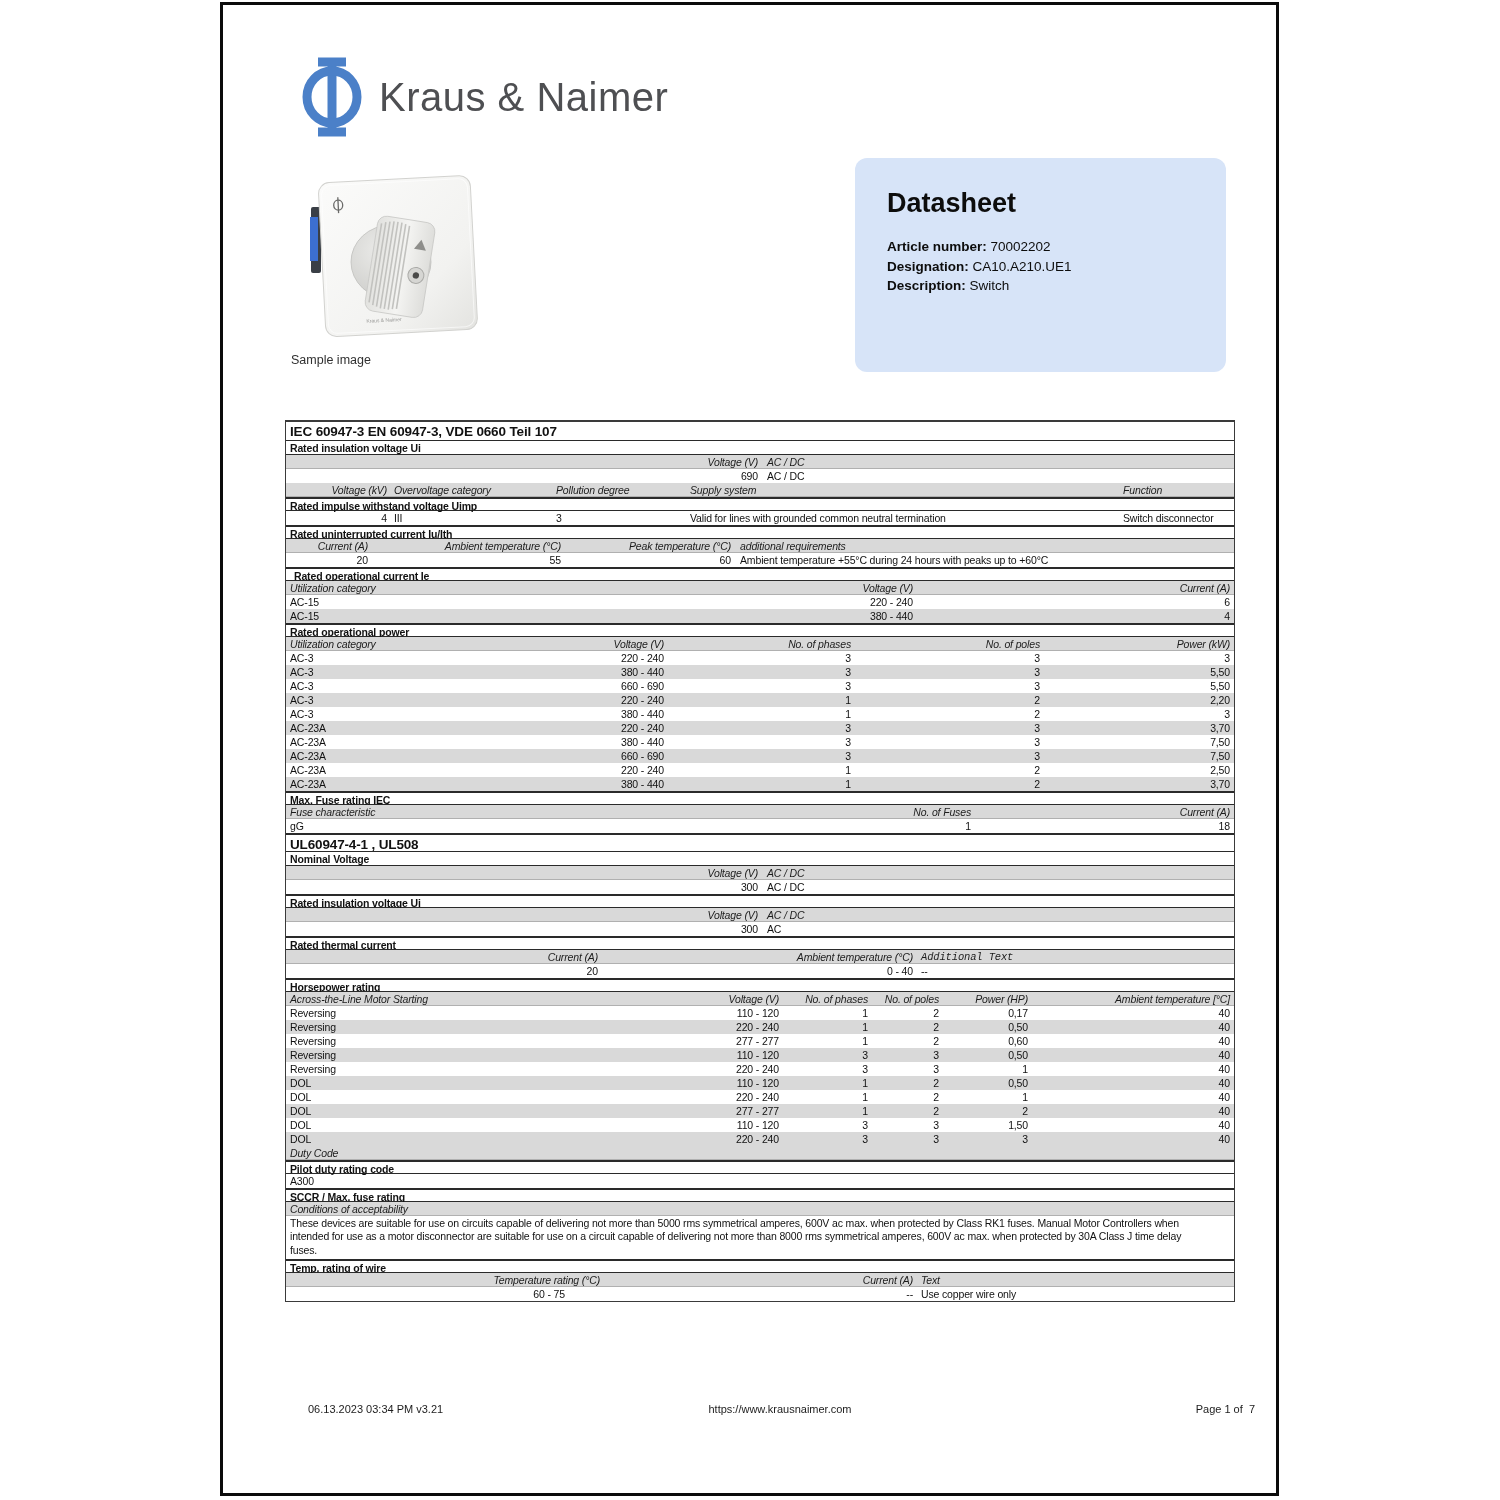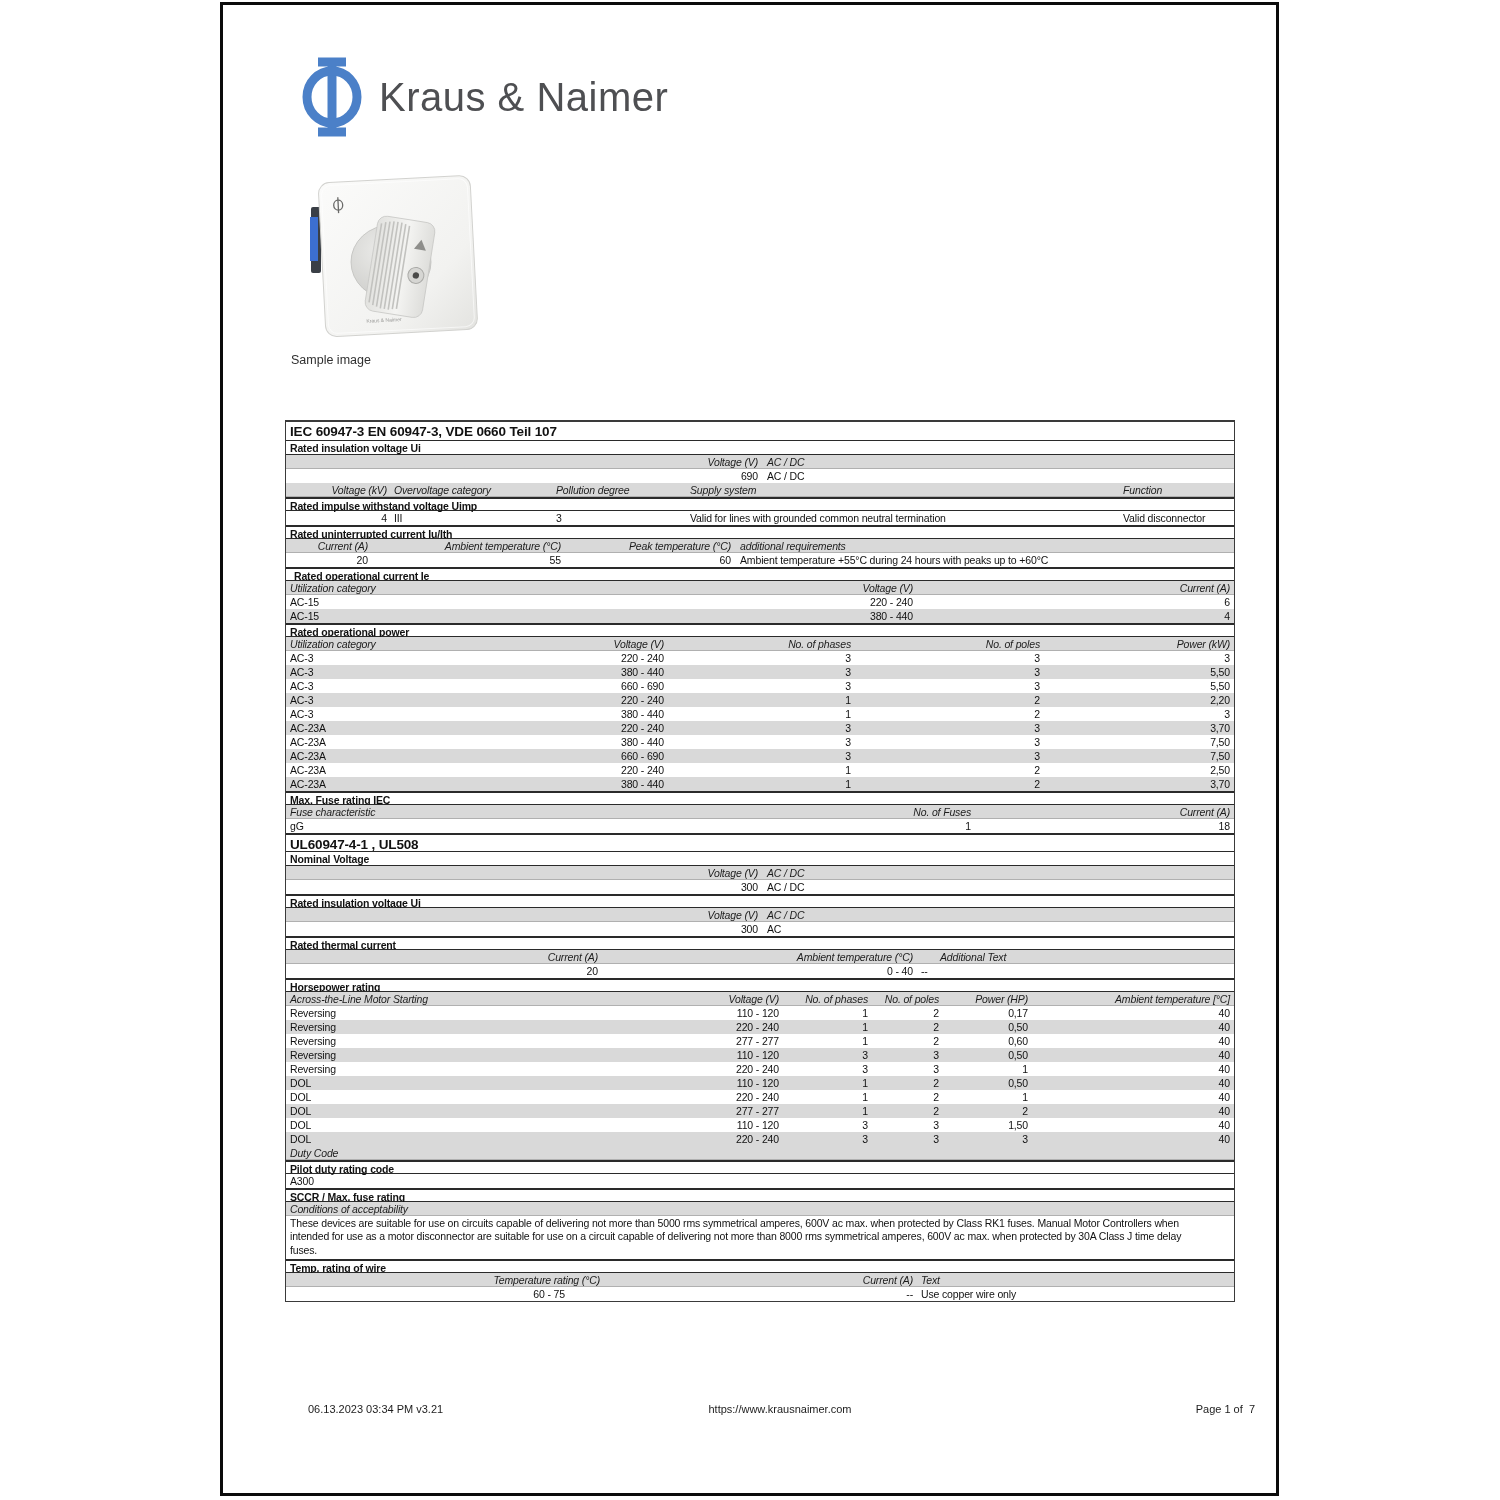--- a/index.html
+++ b/index.html
@@ -123,20 +123,35 @@
 
           <polygon points="112,76 118,86 106,86" fill="#8e8e8b"></polygon>
 
           <circle cx="112" cy="112" r="8" fill="#d6d6d3" stroke="#aaaaa7" stroke-width="1"></circle>
           <circle cx="112" cy="112" r="3.2" fill="#4a4a48"></circle>
         </g>
       </svg>
     </div>
     <div class="sample-label">Sample image</div>
 
+    <div class="ds-panel">
+      <div class="ds-title">Datasheet</div>
+      <div class="ds-field">
+        <b>Article number:</b>
+        <span>70002202</span>
+      </div>
+      <div class="ds-field">
+        <b>Designation:</b>
+        <span>CA10.A210.UE1</span>
+      </div>
+      <div class="ds-field">
+        <b>Description:</b>
+        <span>Switch</span>
+      </div>
+    </div>
 
     <div class="spec-table">
         <div class="trow title">
           <span class="tcell" style="left: 4px;">IEC 60947-3 EN 60947-3, VDE 0660 Teil 107</span>
         </div>
         <div class="trow sub">
           <span class="tcell" style="left: 4px;">Rated insulation voltage Ui</span>
         </div>
         <div class="trow hdr">
           <span class="tcell" style="right: 476px;">Voltage (V)</span>
@@ -154,21 +169,21 @@
           <span class="tcell" style="left: 837px;">Function</span>
         </div>
         <div class="trow sub">
           <span class="tcell" style="left: 4px;">Rated impulse withstand voltage Uimp</span>
         </div>
         <div class="trow data">
           <span class="tcell" style="right: 847px;">4</span>
           <span class="tcell" style="left: 108px;">III</span>
           <span class="tcell" style="left: 270px;">3</span>
           <span class="tcell" style="left: 404px;">Valid for lines with grounded common neutral termination</span>
-          <span class="tcell" style="left: 837px;">Valid disconnector</span>
+          <span class="tcell" style="left: 837px;">Switch disconnector</span>
         </div>
         <div class="trow sub">
           <span class="tcell" style="left: 4px;">Rated uninterrupted current Iu/Ith</span>
         </div>
         <div class="trow hdr">
           <span class="tcell" style="right: 866px;">Current (A)</span>
           <span class="tcell" style="right: 673px;">Ambient temperature (°C)</span>
           <span class="tcell" style="right: 503px;">Peak temperature (°C)</span>
           <span class="tcell" style="left: 454px;">additional requirements</span>
         </div>
@@ -313,21 +328,21 @@
         <div class="trow data">
           <span class="tcell" style="right: 476px;">300</span>
           <span class="tcell" style="left: 481px;">AC</span>
         </div>
         <div class="trow sub">
           <span class="tcell" style="left: 4px;">Rated thermal current</span>
         </div>
         <div class="trow hdr">
           <span class="tcell" style="right: 636px;">Current (A)</span>
           <span class="tcell" style="right: 321px;">Ambient temperature (°C)</span>
-          <span class="tcell" style="left: 654px;">Additional Text</span>
+          <span class="tcell" style="left: 635px; font-family: Liberation Mono, monospace;">Additional Text</span>
         </div>
         <div class="trow data">
           <span class="tcell" style="right: 636px;">20</span>
           <span class="tcell" style="right: 321px;">0 - 40</span>
           <span class="tcell" style="left: 635px;">--</span>
         </div>
         <div class="trow sub">
           <span class="tcell" style="left: 4px;">Horsepower rating</span>
         </div>
         <div class="trow hdr">

